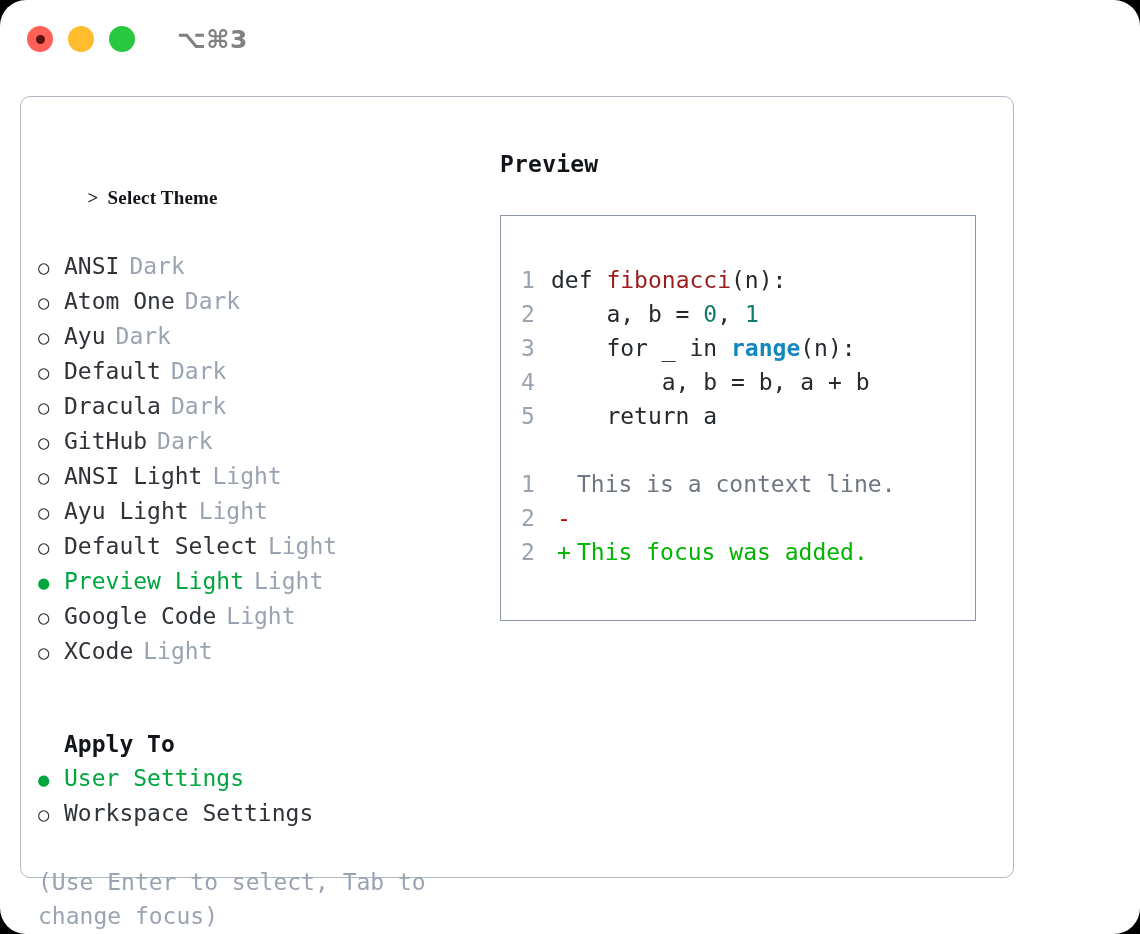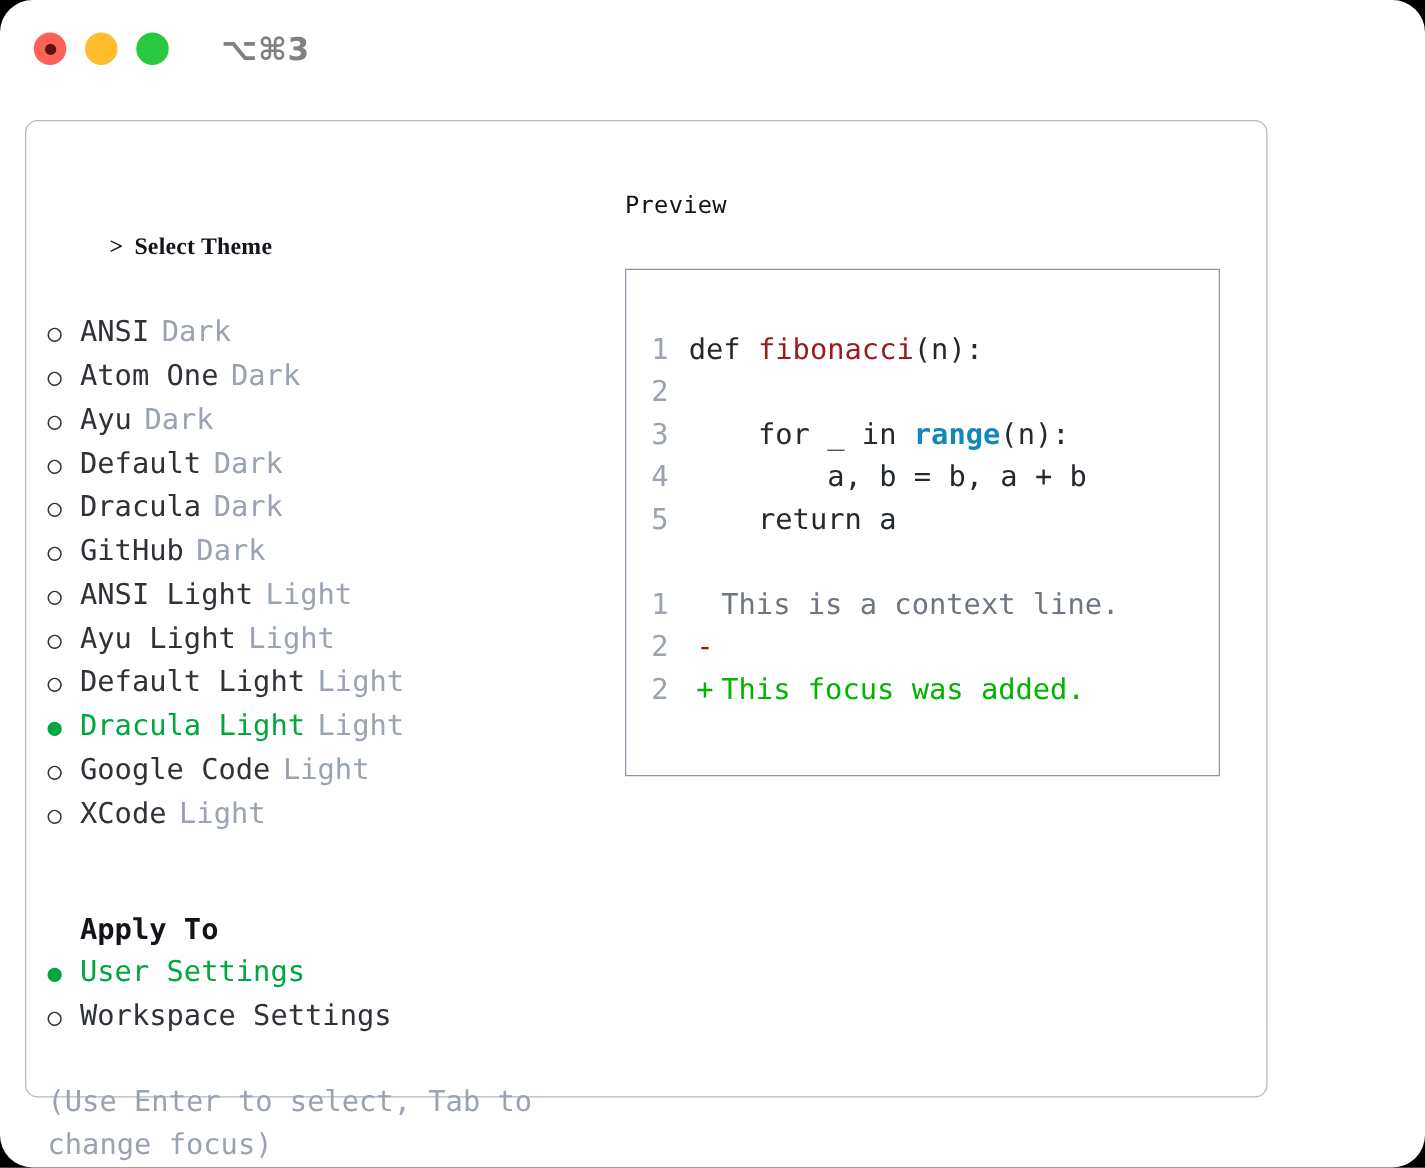--- a/index.html
+++ b/index.html
@@ -152,22 +152,22 @@
     line-height: 34px;
   }
 
   
   .right-col {
     flex: 1;
     padding: 50px 0 0 17px;
     box-sizing: border-box;
   }
   .preview-head {
-    font-size: 19px;
-    font-weight: 400;
+    font-size: 23px;
+    font-weight: 700;
     color: #111418;
     line-height: 34px;
     letter-spacing: 0.2px;
   }
   .preview-box {
     margin-top: 34px;
     width: 476px;
     height: 406px;
     border: 1.8px solid #8d97a8;
     box-sizing: border-box;
@@ -242,22 +242,22 @@
 
         <div id="theme-list">
             <div class="opt-row"><span class="bullet">○</span><span class="opt-label">ANSI</span><span class="opt-tag">Dark</span></div>
             <div class="opt-row"><span class="bullet">○</span><span class="opt-label">Atom One</span><span class="opt-tag">Dark</span></div>
             <div class="opt-row"><span class="bullet">○</span><span class="opt-label">Ayu</span><span class="opt-tag">Dark</span></div>
             <div class="opt-row"><span class="bullet">○</span><span class="opt-label">Default</span><span class="opt-tag">Dark</span></div>
             <div class="opt-row"><span class="bullet">○</span><span class="opt-label">Dracula</span><span class="opt-tag">Dark</span></div>
             <div class="opt-row"><span class="bullet">○</span><span class="opt-label">GitHub</span><span class="opt-tag">Dark</span></div>
             <div class="opt-row"><span class="bullet">○</span><span class="opt-label">ANSI Light</span><span class="opt-tag">Light</span></div>
             <div class="opt-row"><span class="bullet">○</span><span class="opt-label">Ayu Light</span><span class="opt-tag">Light</span></div>
-            <div class="opt-row"><span class="bullet">○</span><span class="opt-label">Default Light</span><span class="opt-tag">Light</span></div>
-            <div class="opt-row selected"><span class="bullet on">●</span><span class="opt-label">Dracula Light</span><span class="opt-tag">Light</span></div>
+            <div class="opt-row"><span class="bullet">○</span><span class="opt-label">Default Select</span><span class="opt-tag">Light</span></div>
+            <div class="opt-row selected"><span class="bullet on">●</span><span class="opt-label">Preview Light</span><span class="opt-tag">Light</span></div>
             <div class="opt-row"><span class="bullet">○</span><span class="opt-label">Google Code</span><span class="opt-tag">Light</span></div>
             <div class="opt-row"><span class="bullet">○</span><span class="opt-label">XCode</span><span class="opt-tag">Light</span></div>
           </div>
 
         <div class="subsection">
           <div class="sub-head">Apply To</div>
           <div id="apply-list">
               <div class="opt-row selected"><span class="bullet on">●</span><span class="opt-label">User Settings</span></div>
               <div class="opt-row"><span class="bullet">○</span><span class="opt-label">Workspace Settings</span></div>
             </div>
@@ -265,21 +265,21 @@
 
         <div class="help-text">(Use Enter to select, Tab to change focus)</div>
       </div>
 
       <div class="right-col">
         <div class="preview-head">Preview</div>
 
         <div class="preview-box">
           <div id="code-block">
               <div class="code-line"><span class="lnum">1</span><span><span class="code-body">def </span><span class="tok-fn">fibonacci</span><span class="code-body">(n):</span></span></div>
-              <div class="code-line"><span class="lnum">2</span></div>
+              <div class="code-line"><span class="lnum">2</span><span><span class="code-body">    a, b = </span><span class="tok-num">0</span><span class="code-body">, </span><span class="tok-num">1</span></span></div>
               <div class="code-line"><span class="lnum">3</span><span><span class="code-body">    for _ in </span><span class="tok-call">range</span><span class="code-body">(n):</span></span></div>
               <div class="code-line"><span class="lnum">4</span><span><span class="code-body">        a, b = b, a + b</span></span></div>
               <div class="code-line"><span class="lnum">5</span><span><span class="code-body">    return a</span></span></div>
             </div>
           <div class="diff-gap"></div>
           <div id="diff-block">
               <div class="diff-line context"><span class="lnum">1</span><span class="diff-mark"> </span><span class="diff-text">This is a context line.</span></div>
               <div class="diff-line removed"><span class="lnum">2</span><span class="diff-mark">-</span></div>
               <div class="diff-line added"><span class="lnum">2</span><span class="diff-mark">+</span><span class="diff-text">This focus was added.</span></div>
             </div>

